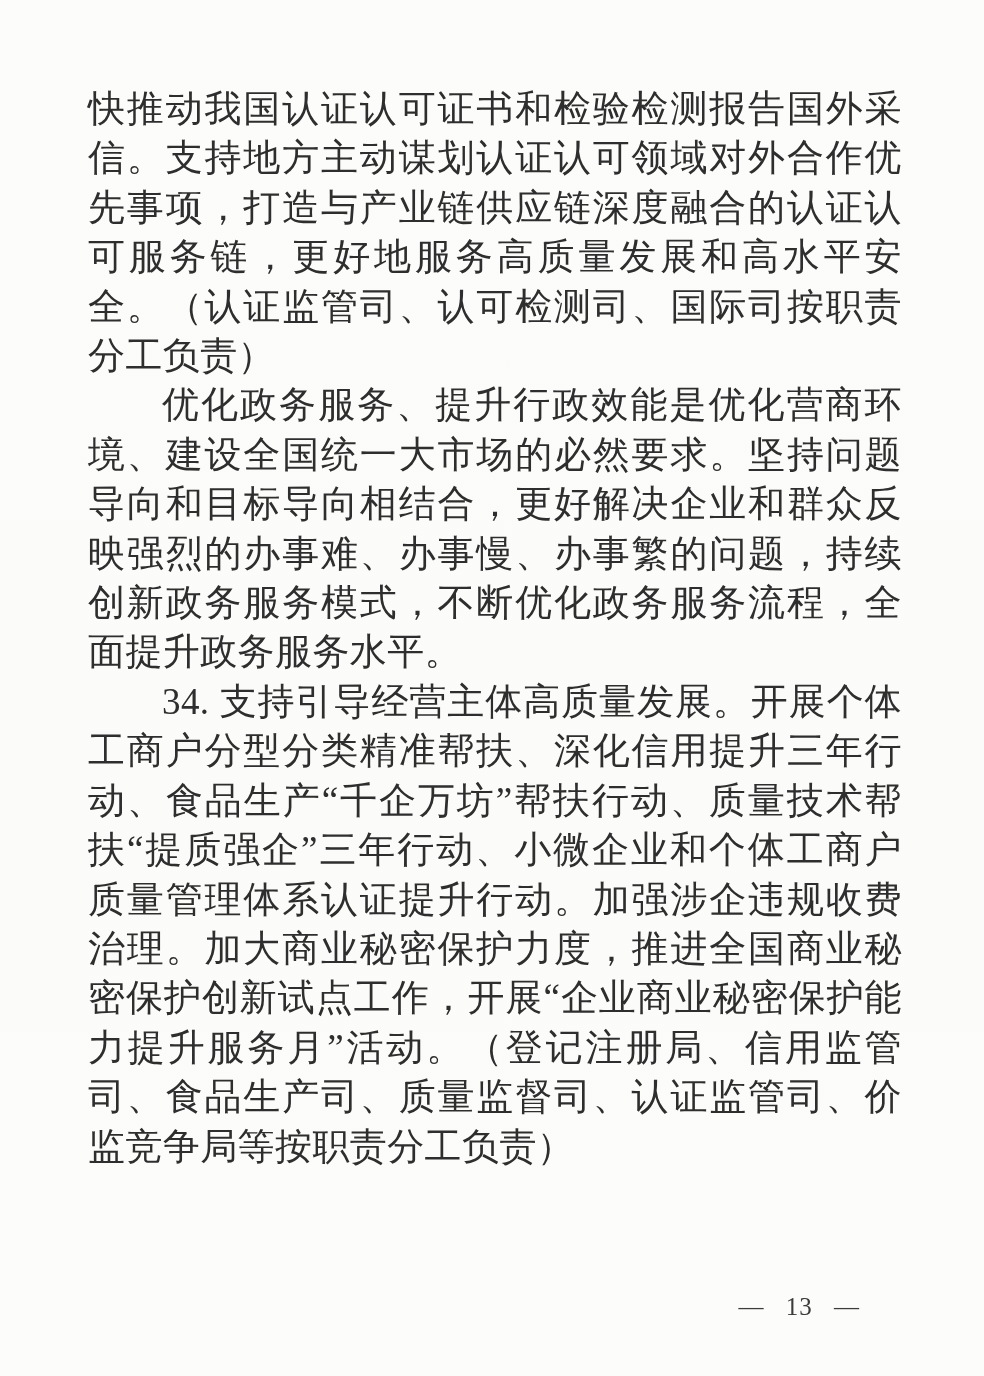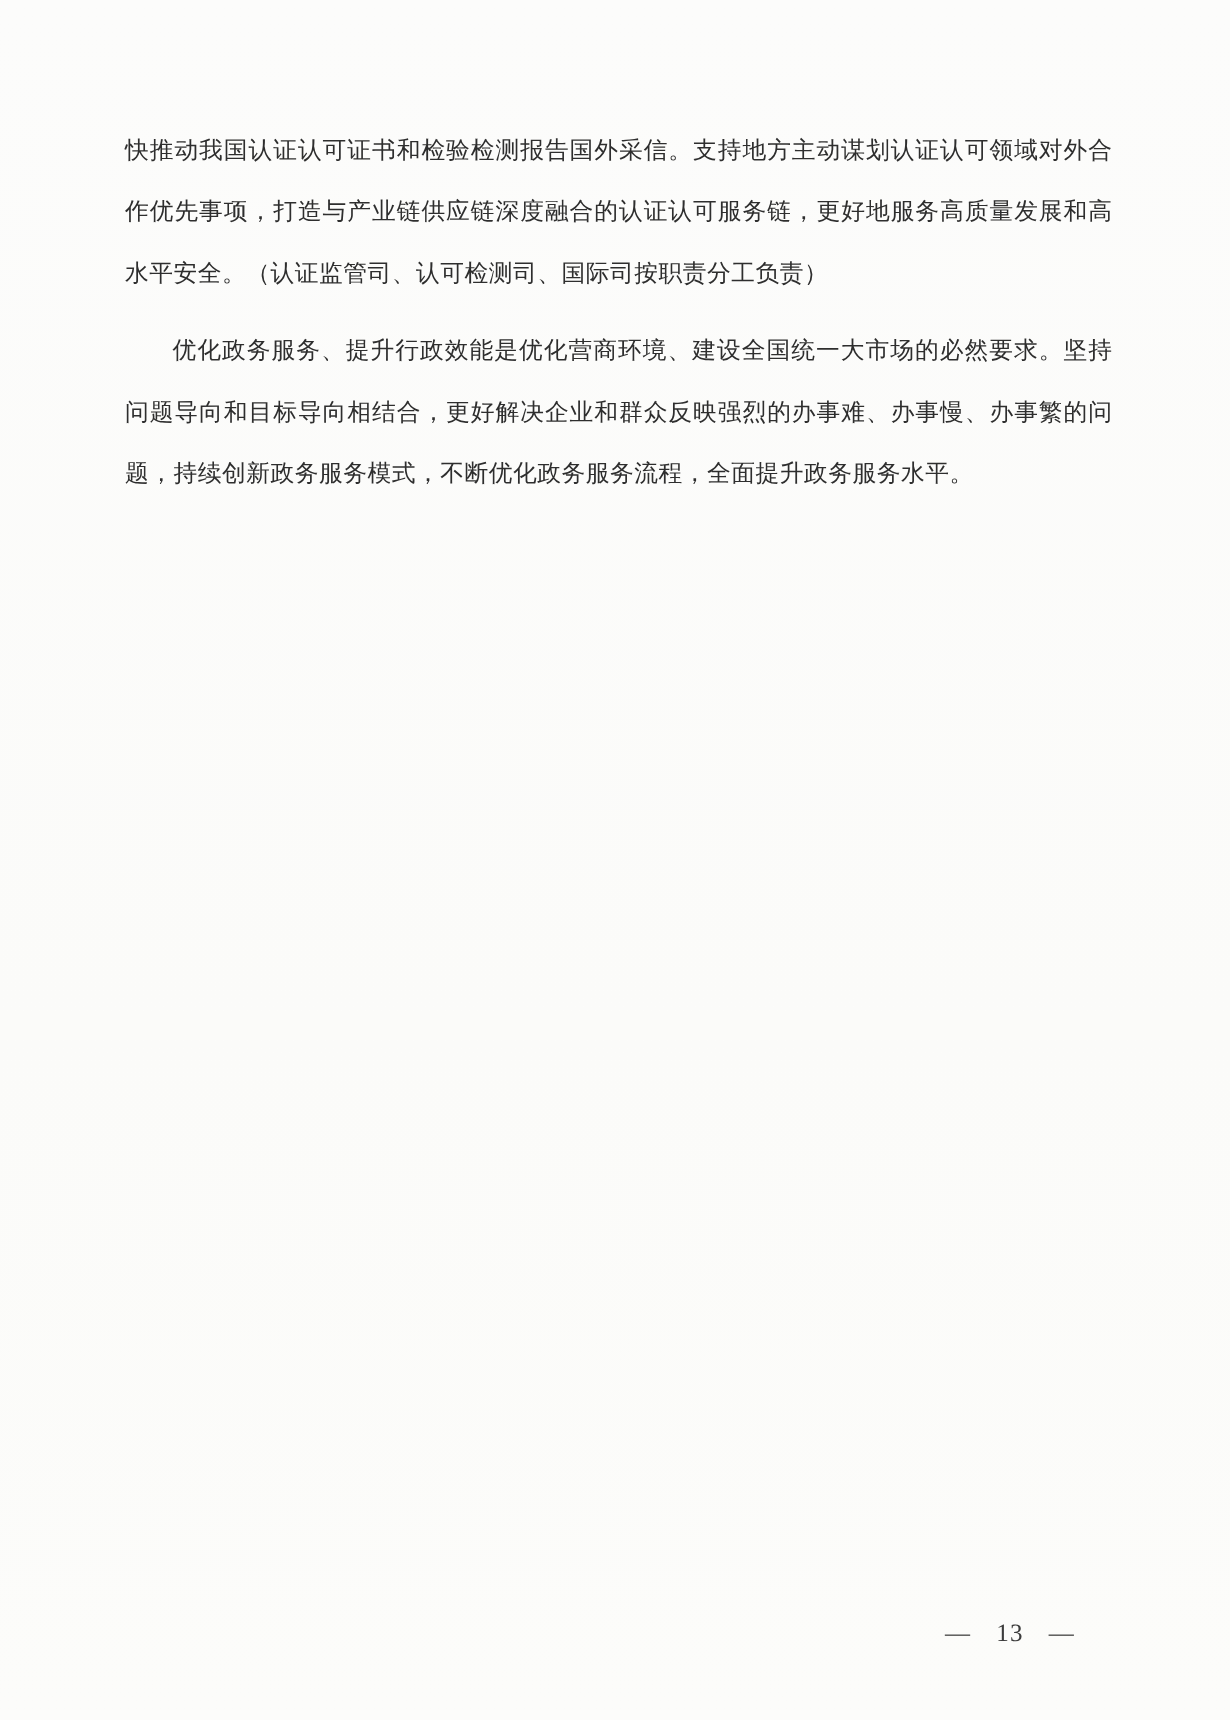--- a/index.html
+++ b/index.html
@@ -22,22 +22,22 @@
   }
   .content {
     position: absolute;
     left: 88px;
     top: 84px;
     width: 814px;
     text-align: justify;
     text-justify: inter-ideograph;
   }
   .para {
-    margin: 12px;
-    font-size: 19px;
+    margin: 0;
+    font-size: 37px;
     line-height: 49.4px;
     letter-spacing: 0.4px;
     color: #2e2e2e;
     font-weight: 400;
   }
   .para.indent {
     text-indent: 2em;
   }
   .heading {
     margin: 0;
@@ -47,31 +47,32 @@
     font-weight: 700;
     text-indent: 1.8em;
     color: #222222;
     letter-spacing: 1px;
     text-align: left;
   }
   .page-number {
     position: absolute;
     top: 1292px;
     right: 124px;
-    font-size: 20px;
+    font-size: 25px;
     line-height: 30px;
     color: #3c3c3c;
     letter-spacing: 1px;
     word-spacing: 14px;
     font-family: "Liberation Serif", "DejaVu Serif", serif;
     margin-left: 37px;
   }
 </style>
 </head>
 <body>
 
 <div class="page">
   <main class="content">
     <p class="para">快推动我国认证认可证书和检验检测报告国外采信。支持地方主动谋划认证认可领域对外合作优先事项，打造与产业链供应链深度融合的认证认可服务链，更好地服务高质量发展和高水平安全。（认证监管司、认可检测司、国际司按职责分工负责）</p>
     <p class="para indent">优化政务服务、提升行政效能是优化营商环境、建设全国统一大市场的必然要求。坚持问题导向和目标导向相结合，更好解决企业和群众反映强烈的办事难、办事慢、办事繁的问题，持续创新政务服务模式，不断优化政务服务流程，全面提升政务服务水平。</p>
+    <p class="para indent">34. 支持引导经营主体高质量发展。开展个体工商户分型分类精准帮扶、深化信用提升三年行动、食品生产“千企万坊”帮扶行动、质量技术帮扶“提质强企”三年行动、小微企业和个体工商户质量管理体系认证提升行动。加强涉企违规收费治理。加大商业秘密保护力度，推进全国商业秘密保护创新试点工作，开展“企业商业秘密保护能力提升服务月”活动。（登记注册局、信用监管司、食品生产司、质量监督司、认证监管司、价监竞争局等按职责分工负责）</p>
   </main>
   <div class="page-number">— 13 —</div>
 </div>
 
 </body></html>

